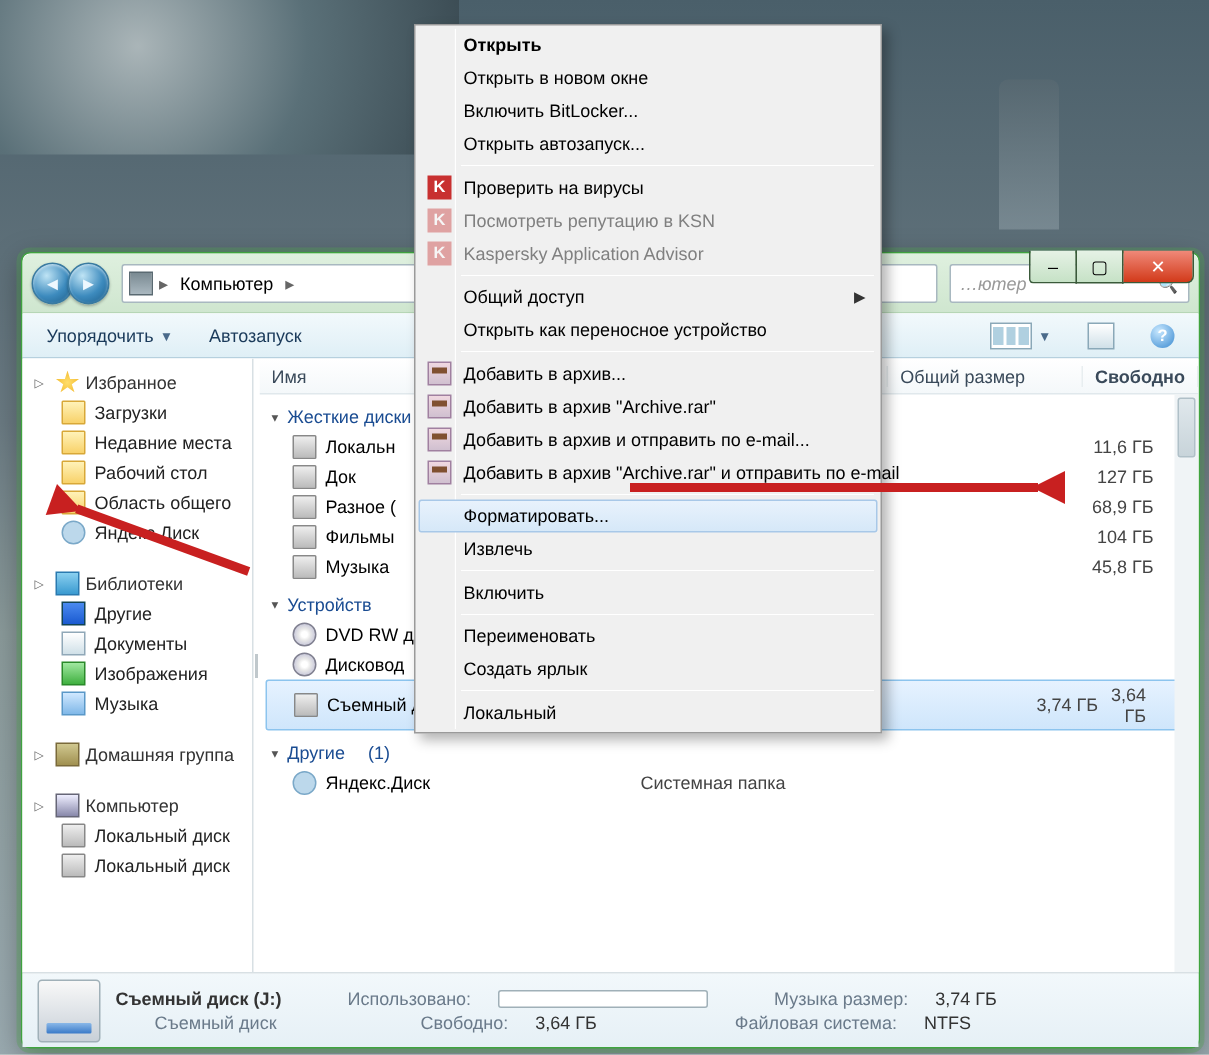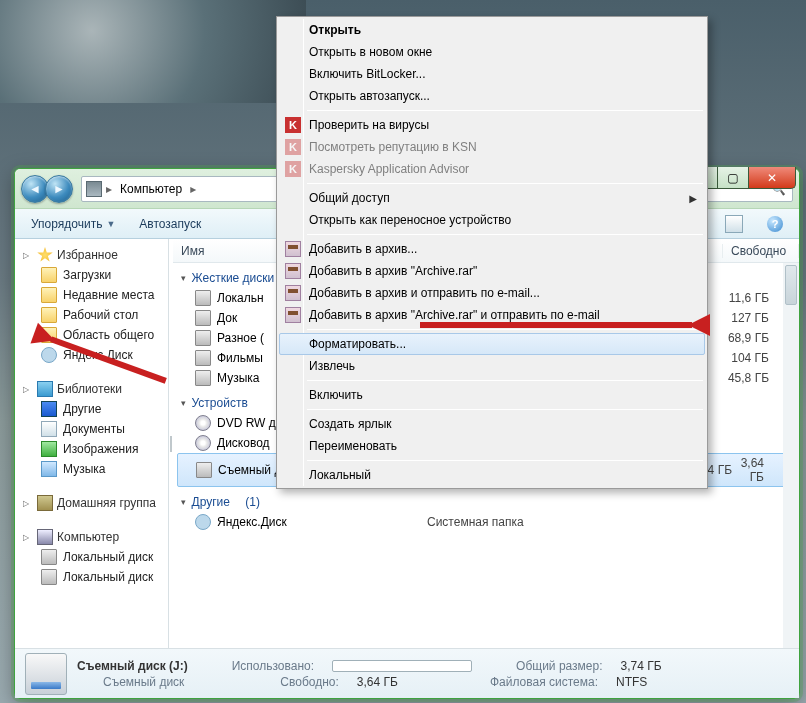--- a/index.html
+++ b/index.html
@@ -44,21 +44,21 @@
   .music-icon-small{ background:linear-gradient(#d0e8ff,#80b8e8); border:1px solid #5a98c8;}
   .home-icon { background:linear-gradient(#d0c890,#a09050); border:1px solid #7a6a3a;}
   .splitter { width:4px; background:transparent; cursor:col-resize; position:relative;}
   .splitter::after{ content:""; position:absolute; left:1px; top:50%; width:2px; height:16px; background:#c0c8cc; transform:translateY(-50%);}
   .content { flex:1; overflow:hidden; position:relative;}
   .col-headers { height:24px; border-bottom:1px solid #e0e8ec; display:flex; align-items:center; color:#3a4a5a; background:linear-gradient(#fff,#f4f8fa);}
   .col-headers > div { padding:0 8px; border-right:1px solid #e8eef0;}
   .col-name { width:250px;}
   .col-type { width:170px;}
   .col-total { width:130px;}
-  .col-free { flex:1; text-align:left;}
+  .col-free { flex:1; text-align:left;font-weight:bold;}
   .group-row { display:flex; align-items:center; gap:6px; padding:8px 8px 3px 8px; color:#1a4c92;}
   .group-row .arrow { font-size:9px; color:#555;}
   .group-row .count { color:#1a4c92;}
   .drive-row { display:flex; align-items:center; padding:2px 8px 2px 22px; }
   .drive-row .name { width:232px; display:flex; align-items:center; gap:6px;}
   .drive-row .type { width:170px; color:#444;}
   .drive-row .total { width:130px; color:#444; text-align:right;}
   .drive-row .free { flex:1; color:#444; text-align:right; padding-right:22px;}
   .drive-row.selected { background:linear-gradient(#e6f2ff,#cfe6fb); border:1px solid #8cc4ee; border-radius:2px; margin:0 4px; padding-left:18px;}
   .drive-row.selected .name{ width:236px;}
@@ -66,21 +66,21 @@
   .status-pane .big-icon { width:42px; height:42px; background:linear-gradient(#f8f8f8,#c8d0d8); border:1px solid #a0b0b8; border-radius:3px; position:relative;}
   .status-pane .big-icon::after { content:""; position:absolute; bottom:5px; left:5px; right:5px; height:7px; background:linear-gradient(#8ab8e8,#3a7ac8); border-radius:1px;}
   .status-pane .lines { display:flex; flex-direction:column; gap:2px; flex:1;}
   .status-pane .row1 { display:flex; gap:18px; align-items:center;}
   .status-pane .lbl { color:#6a7a8a;padding-left:26px;}
   .status-pane .val { color:#333;}
   .usage-bar { width:140px; height:12px; background:#fff; border:1px solid #a0b0b8; border-radius:2px; overflow:hidden;}
   .usage-bar .fill { height:100%; width:2%; background:linear-gradient(#6ad0a0,#2a9a5a);}
   .scrollbar-v { position:absolute; right:0; top:24px; bottom:0; width:16px; background:#f0f4f6;}
   .scrollbar-v .thumb { margin:2px; height:40px; background:linear-gradient(#e0e8ec,#c8d4da); border:1px solid #b0c0c8; border-radius:2px;}
-  .context-menu { position:absolute; left:276px; top:16px; width:432px; background:#f0f0f0; border:1px solid #9a9a9a; box-shadow: 4px 4px 8px rgba(0,0,0,.3); z-index:200; padding:2px;}
+  .context-menu { position:absolute; left:276px; top:16px; width:312px; background:#f0f0f0; border:1px solid #9a9a9a; box-shadow: 4px 4px 8px rgba(0,0,0,.3); z-index:200; padding:2px;}
   .context-menu .cm-item { display:flex; align-items:center; height:22px; padding:0 24px 0 30px; position:relative; white-space:nowrap;}
   .context-menu .cm-item.bold { font-weight:bold;}
   .context-menu .cm-item.disabled { color:#808080;}
   .context-menu .cm-item.hover { background:linear-gradient(#e8f2fc,#d6e8f8); border:1px solid #a8c8e8; border-radius:2px; padding:0 23px 0 29px; height:22px;}
   .context-menu .sep { height:1px; margin:3px 2px 3px 28px; background:#d0d0d0; border-bottom:1px solid #fff;}
   .context-menu .cm-icon { position:absolute; left:6px; width:16px; height:16px;}
   .context-menu .gutter { position:absolute; left:26px; top:2px; bottom:2px; width:1px; background:#d8d8d8; border-right:1px solid #fff;}
   .context-menu .submenu-arrow { position:absolute; right:8px; font-size:10px; color:#333;}
   .red-arrow { position:absolute; z-index:300; height:14px; }
   .red-arrow .shaft { position:absolute; top:4px; left:0; right:18px; height:6px; background:#c82020;}
@@ -332,21 +332,21 @@
     </div>
   </div>
 
   <div class="status-pane">
     <div class="big-icon"></div>
     <div class="lines">
       <div class="row1">
         <span class="val" style="font-weight:600">Съемный диск (J:)</span>
         <span class="lbl">Использовано:</span>
         <span class="usage-bar"><span class="fill"></span></span>
-        <span class="lbl">Общий размер:</span>
+        <span class="lbl">Музыка размер:</span>
         <span class="val">3,74 ГБ</span>
       </div>
       <div class="row1">
         <span class="lbl">Съемный диск</span>
         <span style="width:34px"></span>
         <span class="lbl">Свободно:</span>
         <span class="val">3,64 ГБ</span>
         <span style="width:30px"></span>
         <span class="lbl">Файловая система:</span>
         <span class="val">NTFS</span>
@@ -396,22 +396,22 @@
   <div class="cm-item">
       <span class="cm-icon rar-icon"></span>
       <span>Добавить в архив "Archive.rar" и отправить по e-mail</span>
     </div>
   <div class="sep"></div>
   <div class="cm-item hover">Форматировать...</div>
   <div class="cm-item">Извлечь</div>
   <div class="sep"></div>
   <div class="cm-item">Включить</div>
   <div class="sep"></div>
+  <div class="cm-item">Переименовать</div>
   <div class="cm-item">Создать ярлык</div>
-  <div class="cm-item">Переименовать</div>
   <div class="sep"></div>
   <div class="cm-item">Локальный</div>
 </div>
 
 <div class="red-arrow" style="left:420px; top:318px; width:290px;">
   <div class="shaft"></div>
     <div class="head"></div>
 </div>
 <div class="red-arrow right" style="left:30px; top:350px; width:140px; transform:rotate(20deg);">
   <div class="shaft"></div>

